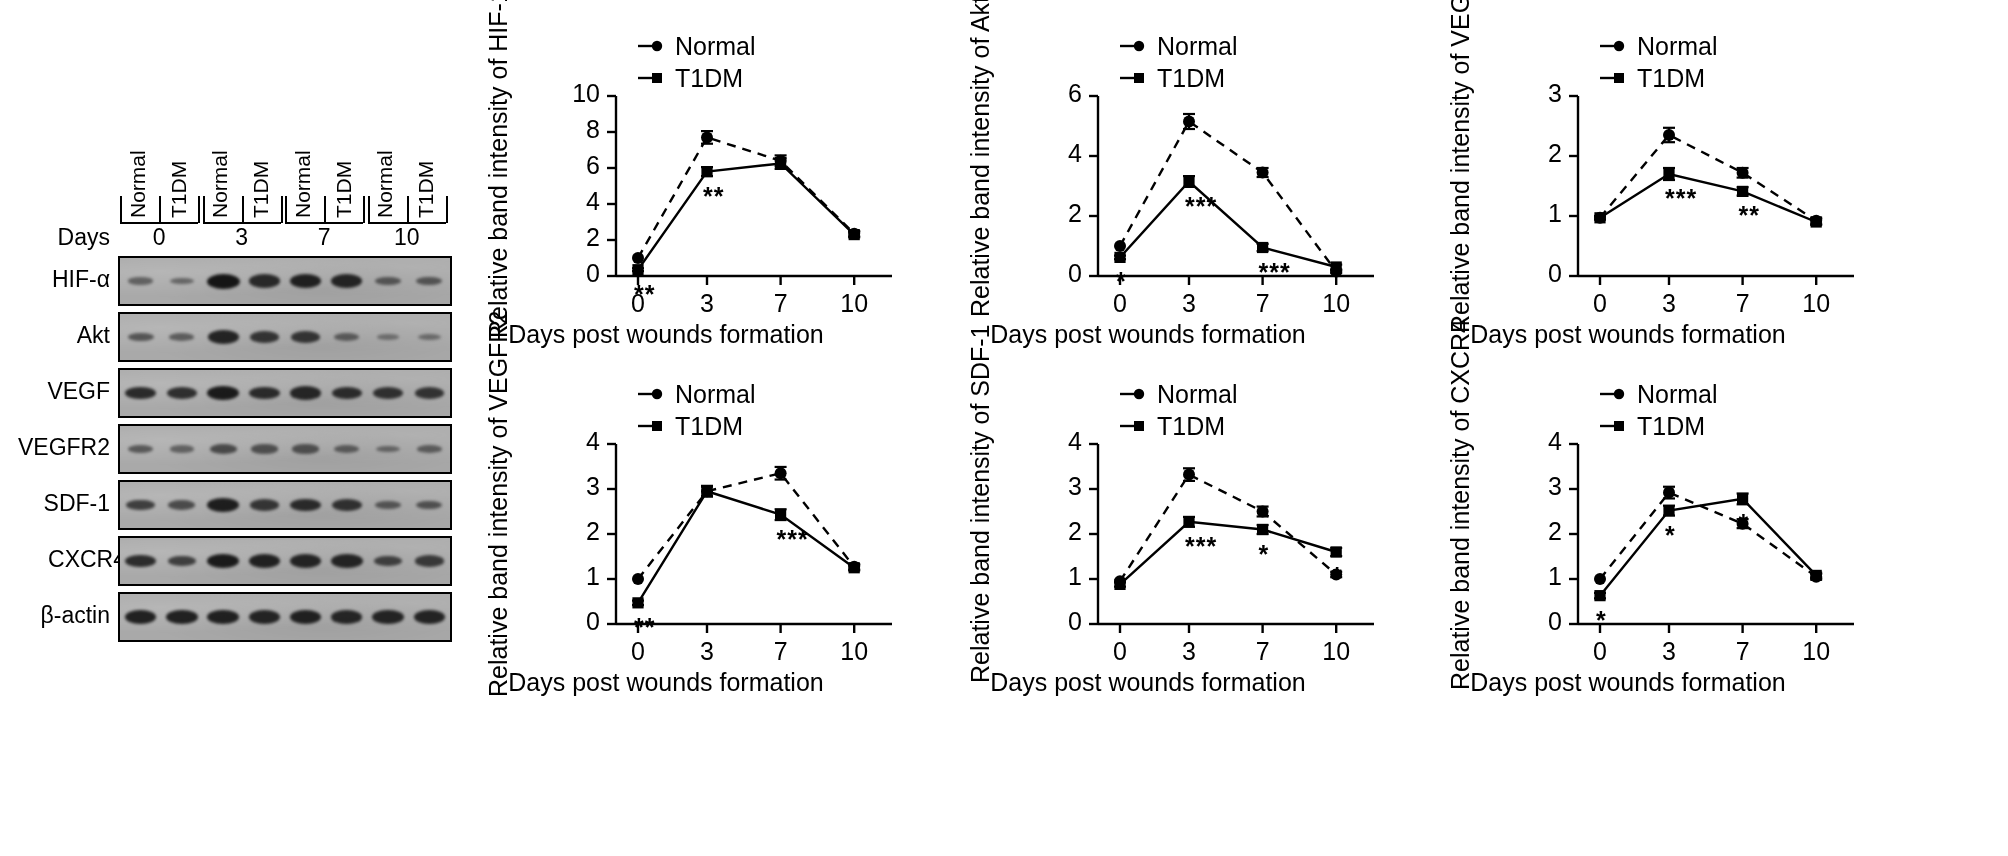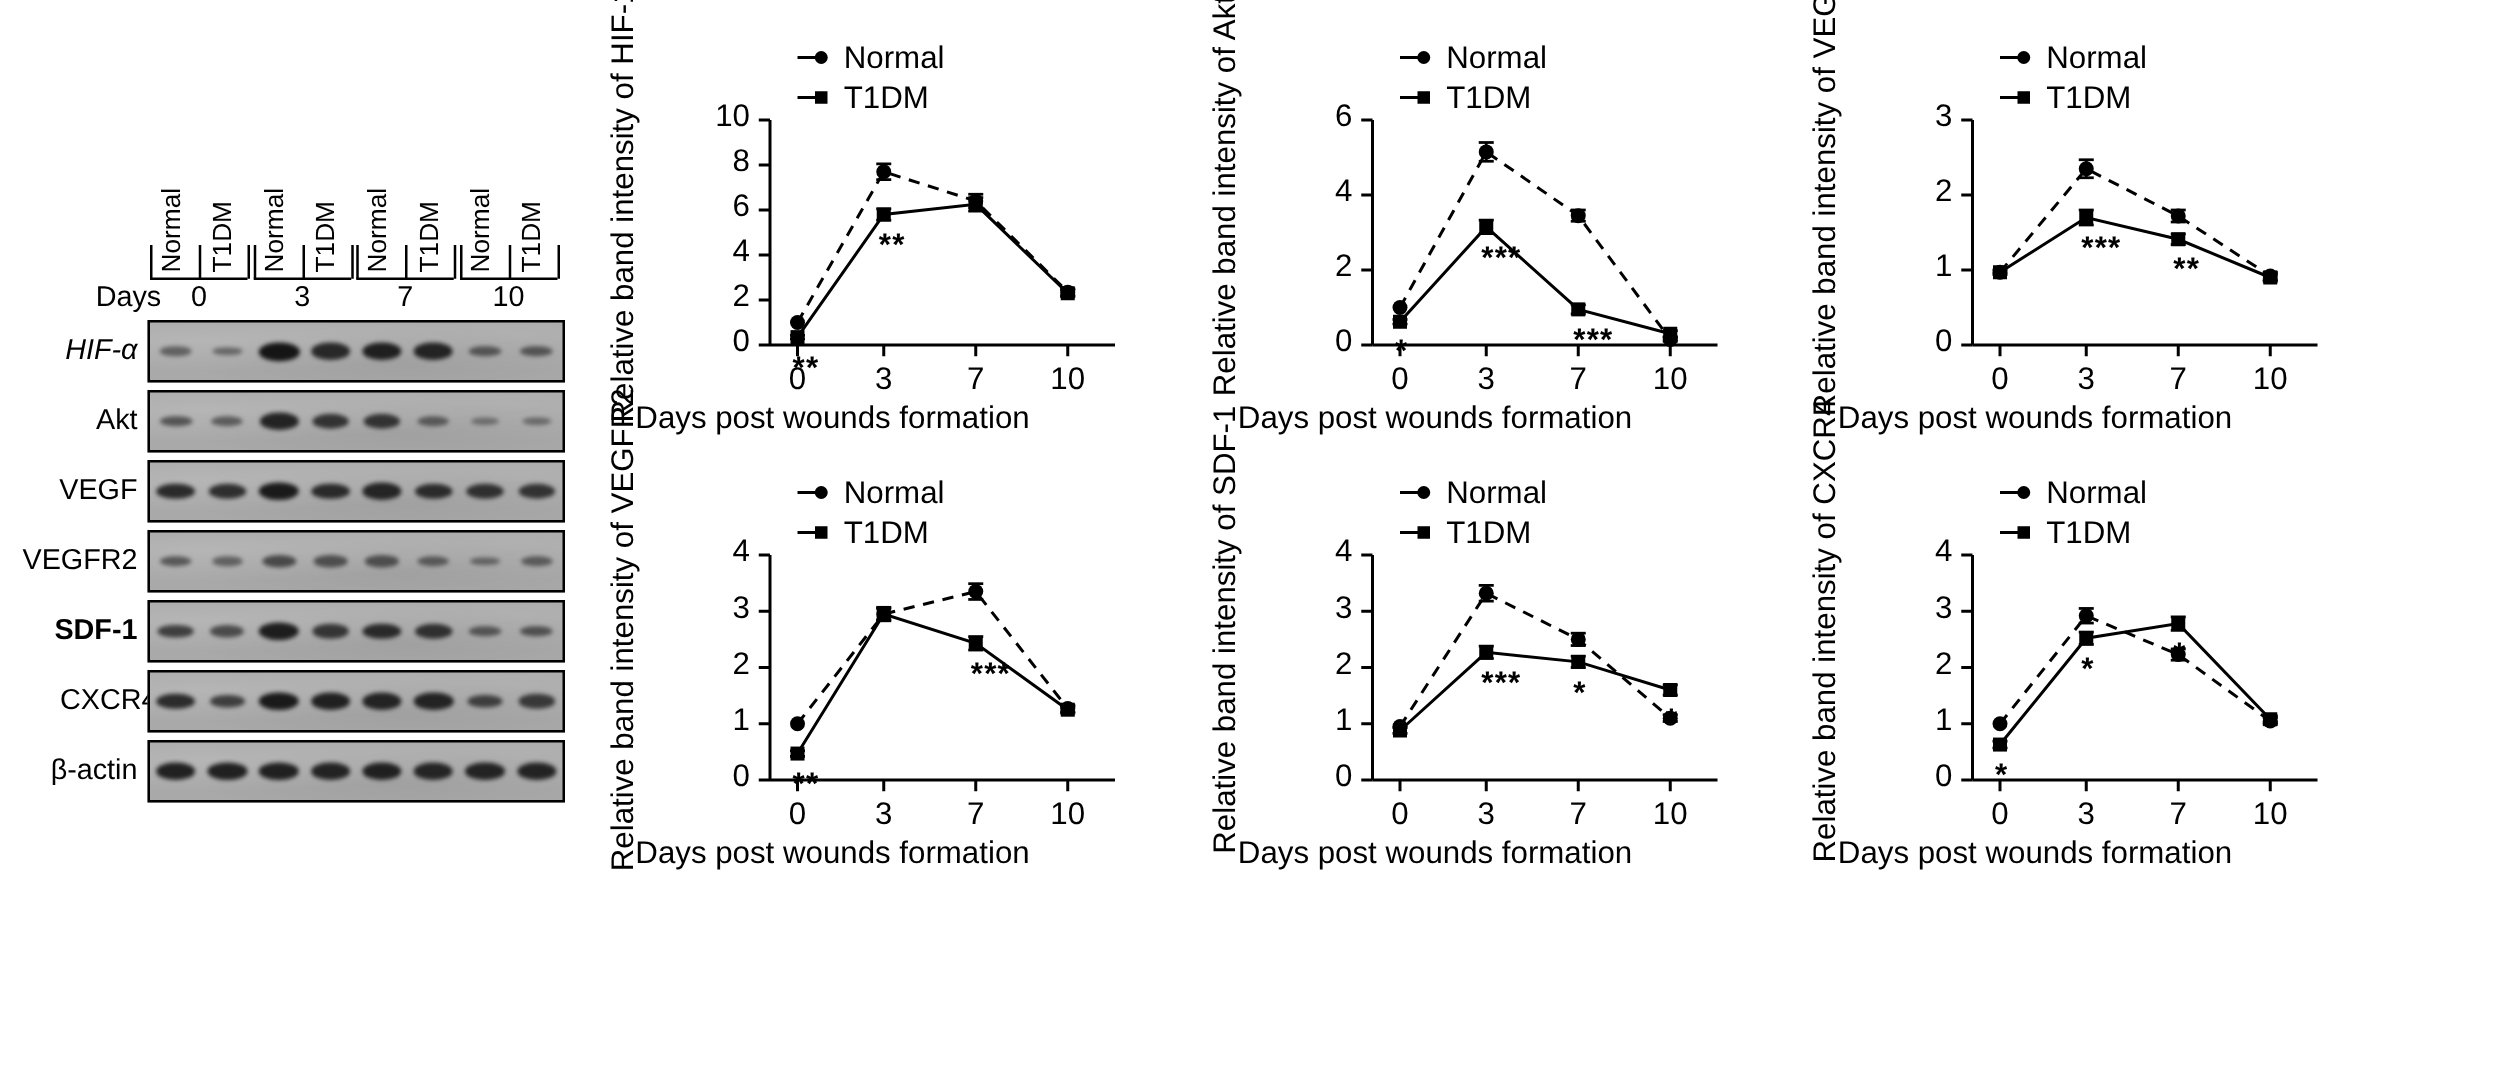--- a/index.html
+++ b/index.html
@@ -64,22 +64,22 @@
       <div class="grp-tick" style="left: 324.25px; top: 196px; height: 27px;"></div>
       <div class="grp-tick" style="left: 363.438px; top: 196px; height: 27px;"></div>
       <div class="day-num" style="left: 299.25px; top: 224px; width: 50px;">7</div>
       <div class="lane-head" style="left: 373.125px; bottom: 462px; height: 96px;">Normal</div>
       <div class="lane-head" style="left: 414.375px; bottom: 462px; height: 96px;">T1DM</div>
       <div class="grp-rule" style="left: 367.562px; top: 222px; width: 78.375px;"></div>
       <div class="grp-tick" style="left: 367.562px; top: 196px; height: 27px;"></div>
       <div class="grp-tick" style="left: 406.75px; top: 196px; height: 27px;"></div>
       <div class="grp-tick" style="left: 445.938px; top: 196px; height: 27px;"></div>
       <div class="day-num" style="left: 381.75px; top: 224px; width: 50px;">10</div>
-      <div class="row-label" style="left: 0px; top: 224px; width: 110px; margin-left: 19px;">Days</div>
-      <div class="row-label" style="left: 0px; top: 266px; width: 110px; font-style: italic;">HIF-α</div>
+      <div class="row-label" style="left: 0px; top: 224px; width: 110px;">Days</div>
+      <div class="row-label" style="left: 0px; top: 266px; width: 110px;">HIF-α</div>
       <div class="blot-strip" style="top: 256px; height: 46px;">
         <div class="noise"></div>
         <div class="band" style="width: 24.3375px; height: 7.3px; left: 8.45625px; top: 19.35px; opacity: 0.51;"></div>
         <div class="band" style="width: 23.8425px; height: 6.86px; left: 49.9537px; top: 19.57px; opacity: 0.48;"></div>
         <div class="band" style="width: 33px; height: 15px; left: 86.625px; top: 15.5px; opacity: 1;"></div>
         <div class="band" style="width: 30.7725px; height: 13.02px; left: 128.989px; top: 16.49px; opacity: 0.87;"></div>
         <div class="band" style="width: 31.7625px; height: 13.9px; left: 169.744px; top: 16.05px; opacity: 0.93;"></div>
         <div class="band" style="width: 31.1438px; height: 13.35px; left: 211.303px; top: 16.325px; opacity: 0.9;"></div>
         <div class="band" style="width: 25.575px; height: 8.4px; left: 255.338px; top: 18.8px; opacity: 0.58;"></div>
         <div class="band" style="width: 25.8225px; height: 8.62px; left: 296.464px; top: 18.69px; opacity: 0.59;"></div>
@@ -113,21 +113,21 @@
         <div class="noise"></div>
         <div class="band" style="width: 25.3275px; height: 8.18px; left: 7.96125px; top: 18.91px; opacity: 0.57;"></div>
         <div class="band" style="width: 24.3375px; height: 7.3px; left: 49.7062px; top: 19.35px; opacity: 0.51;"></div>
         <div class="band" style="width: 27.06px; height: 9.72px; left: 89.595px; top: 18.14px; opacity: 0.66;"></div>
         <div class="band" style="width: 26.3175px; height: 9.06px; left: 131.216px; top: 18.47px; opacity: 0.62;"></div>
         <div class="band" style="width: 26.3175px; height: 9.06px; left: 172.466px; top: 18.47px; opacity: 0.62;"></div>
         <div class="band" style="width: 25.08px; height: 7.96px; left: 214.335px; top: 19.02px; opacity: 0.55;"></div>
         <div class="band" style="width: 23.8425px; height: 6.86px; left: 256.204px; top: 19.57px; opacity: 0.48;"></div>
         <div class="band" style="width: 24.8325px; height: 7.74px; left: 296.959px; top: 19.13px; opacity: 0.54;"></div>
       </div>
-      <div class="row-label" style="left: 0px; top: 490px; width: 110px; font-weight: bold;">SDF-1</div>
+      <div class="row-label" style="left: 0px; top: 490px; width: 110px;">SDF-1</div>
       <div class="blot-strip" style="top: 480px; height: 46px;">
         <div class="noise"></div>
         <div class="band" style="width: 28.2975px; height: 10.82px; left: 6.47625px; top: 17.59px; opacity: 0.73;"></div>
         <div class="band" style="width: 26.8125px; height: 9.5px; left: 48.4688px; top: 18.25px; opacity: 0.65;"></div>
         <div class="band" style="width: 32.01px; height: 14.12px; left: 87.12px; top: 15.94px; opacity: 0.94;"></div>
         <div class="band" style="width: 29.2875px; height: 11.7px; left: 129.731px; top: 17.15px; opacity: 0.79;"></div>
         <div class="band" style="width: 30.525px; height: 12.8px; left: 170.363px; top: 16.6px; opacity: 0.86;"></div>
         <div class="band" style="width: 29.7825px; height: 12.14px; left: 211.984px; top: 16.93px; opacity: 0.82;"></div>
         <div class="band" style="width: 25.575px; height: 8.4px; left: 255.338px; top: 18.8px; opacity: 0.58;"></div>
         <div class="band" style="width: 26.07px; height: 8.84px; left: 296.34px; top: 18.58px; opacity: 0.61;"></div>

